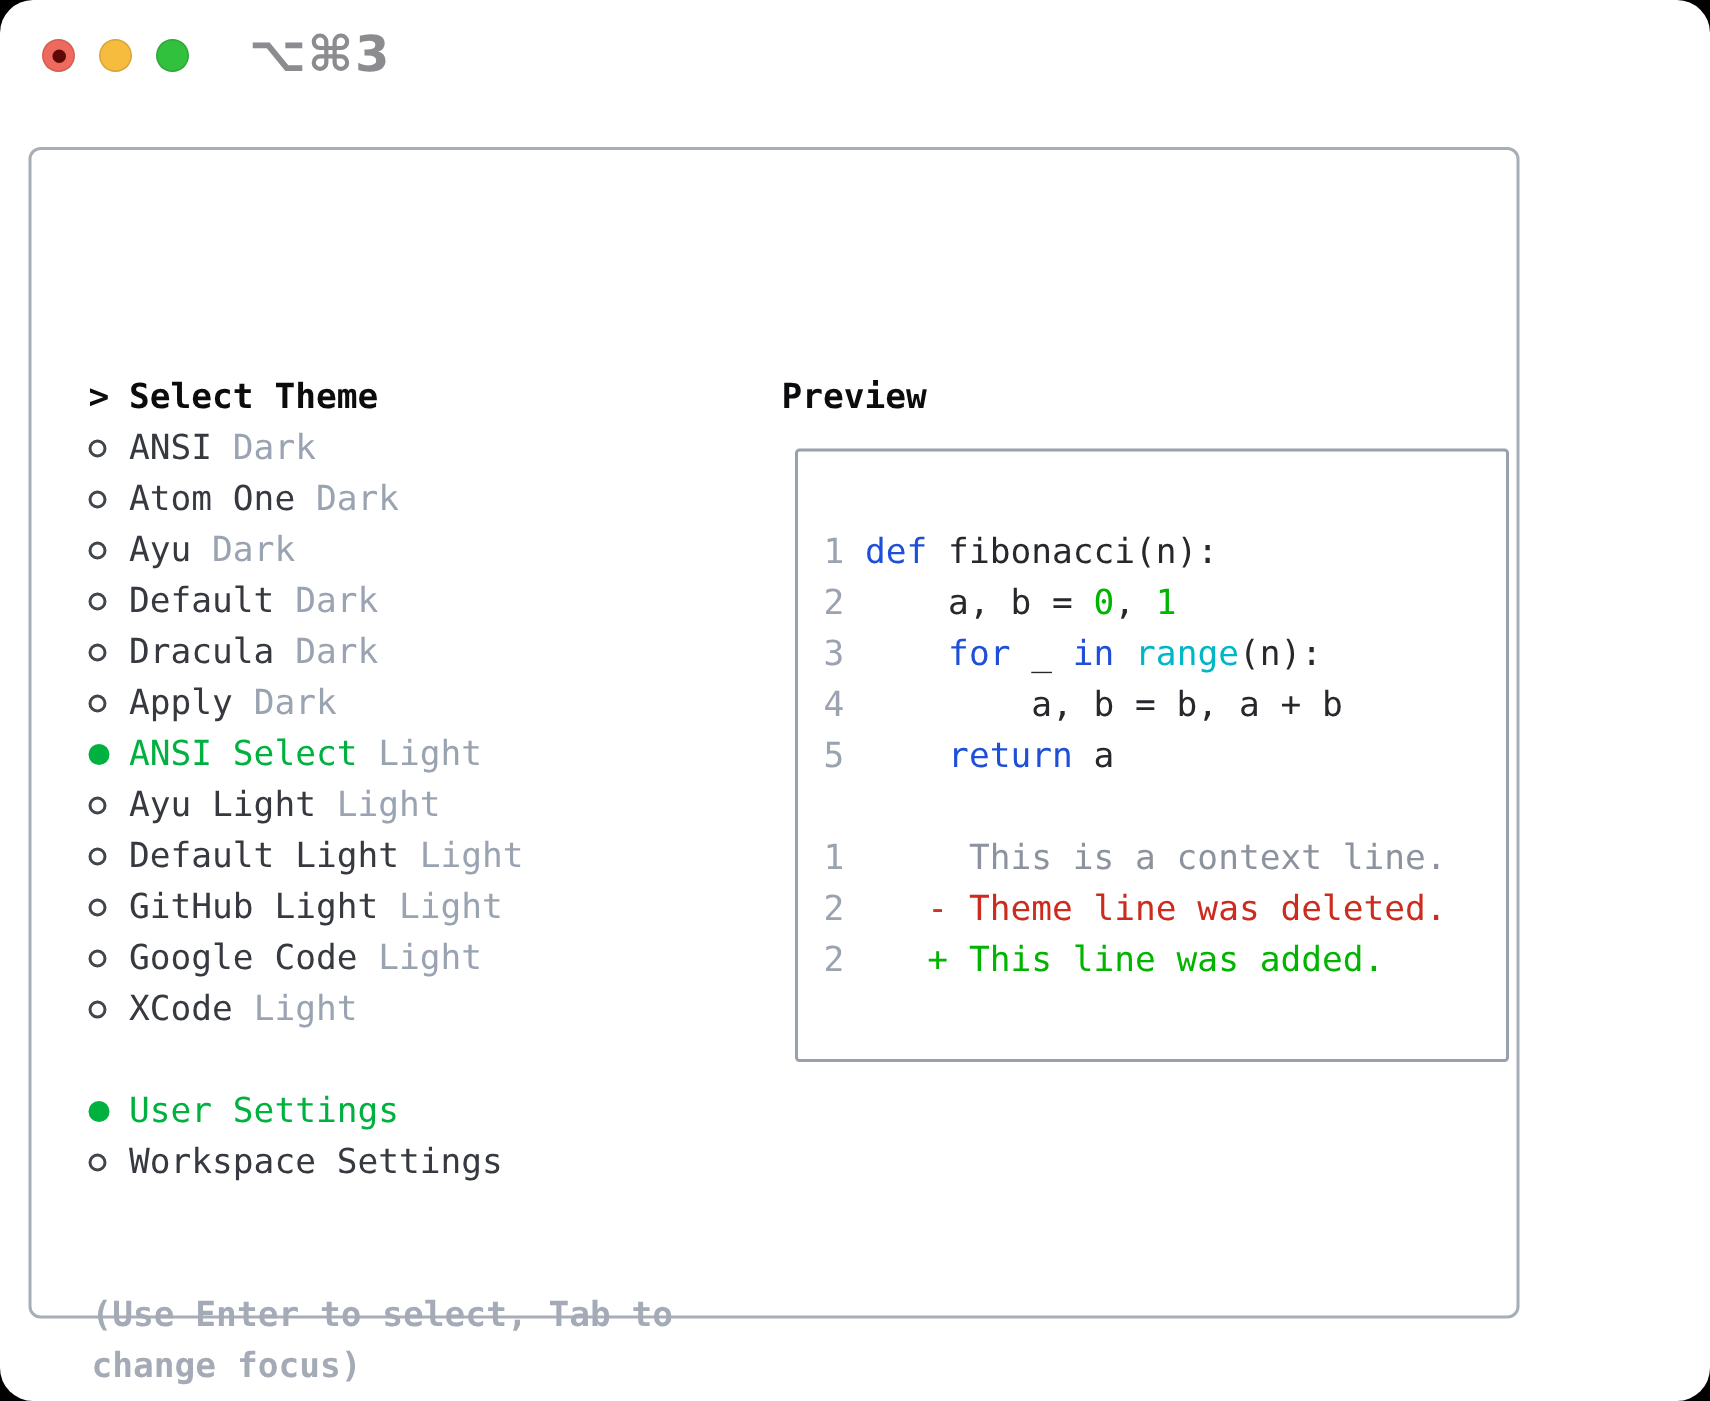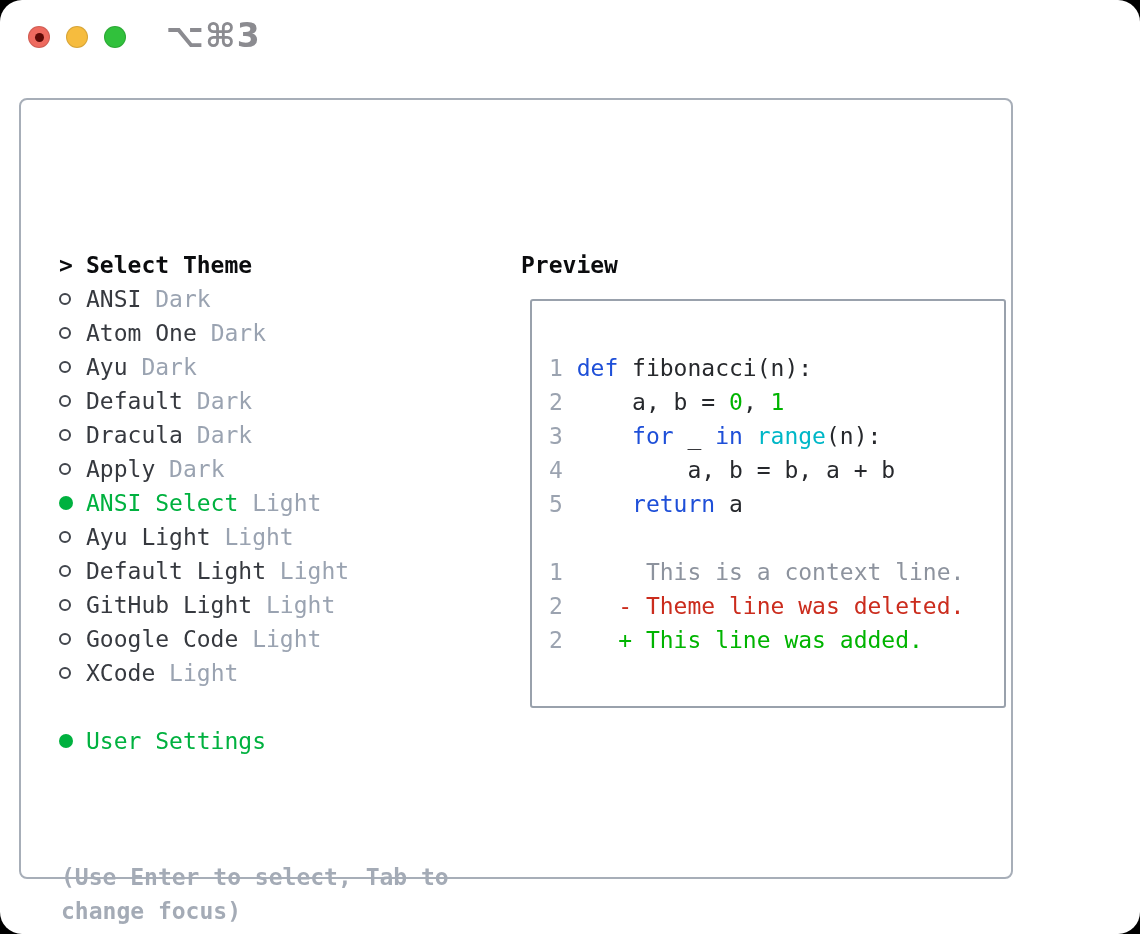--- a/index.html
+++ b/index.html
@@ -162,20 +162,24 @@
 </div>
 
       <div class="gap34"></div>
 
       <div id="apply-list">
   <div class="row">
     <span class="marker"><span class="dot dot-filled"></span></span>
     <span class="item-name selected">User Settings</span>
   </div>
 
+  <div class="row">
+    <span class="marker"><span class="dot dot-open"></span></span>
+    <span class="item-name">Workspace Settings</span>
+  </div>
 </div>
     </div>
 
     <div class="help-text">(Use Enter to select, Tab to change focus)</div>
 
     <div class="preview-label">Preview</div>
 
     <div class="preview-box">
       <div id="code-block">
   <div class="code-row">

